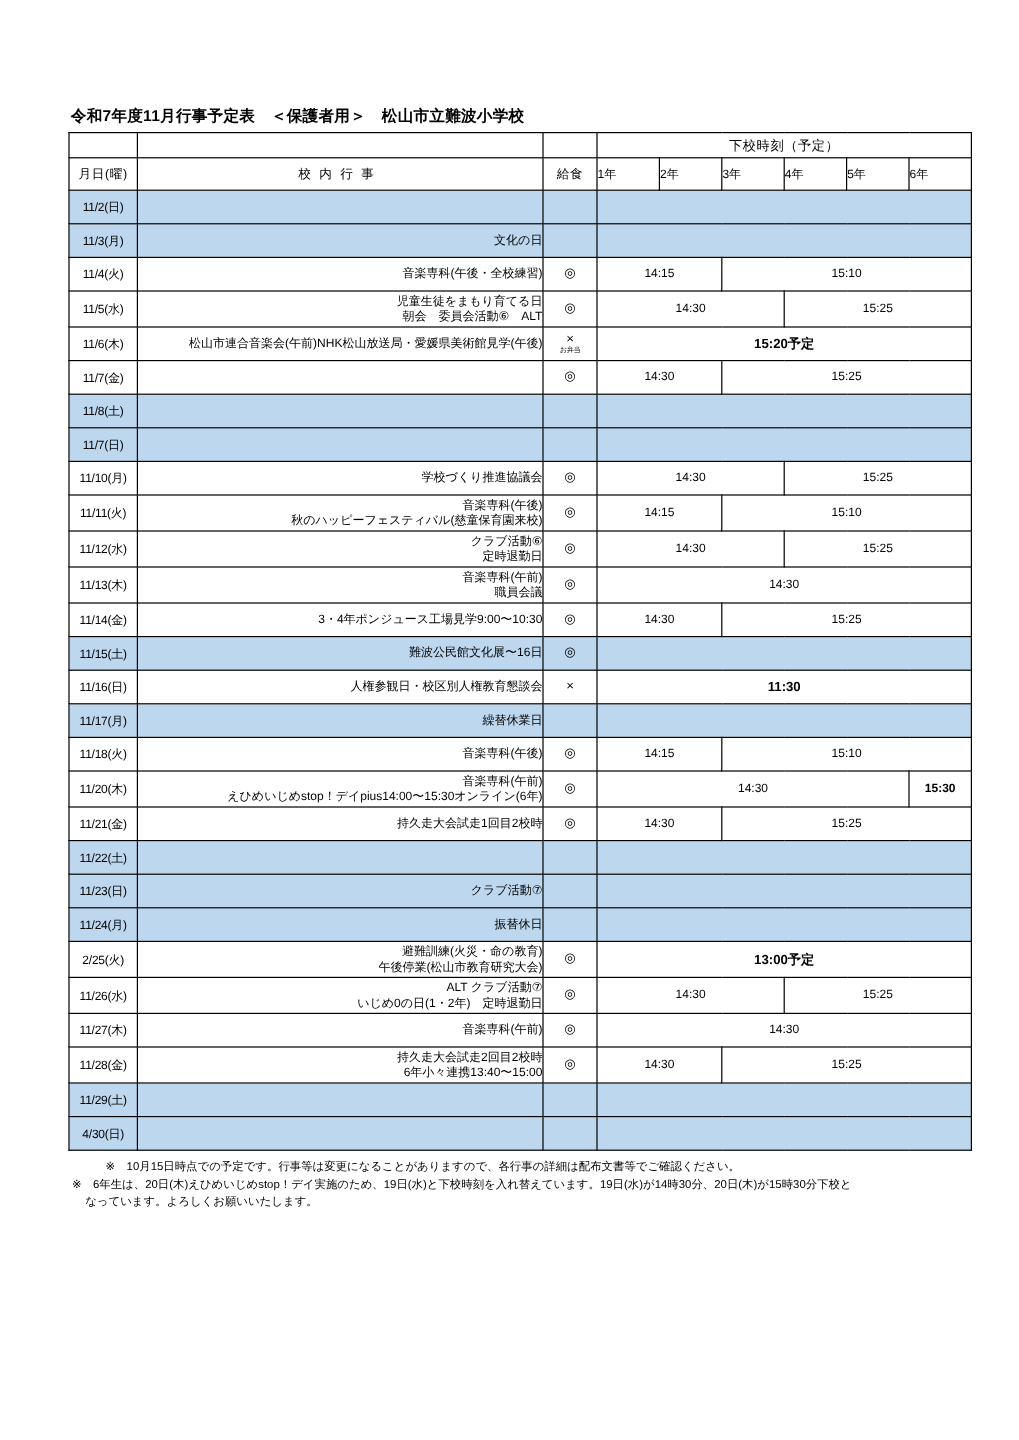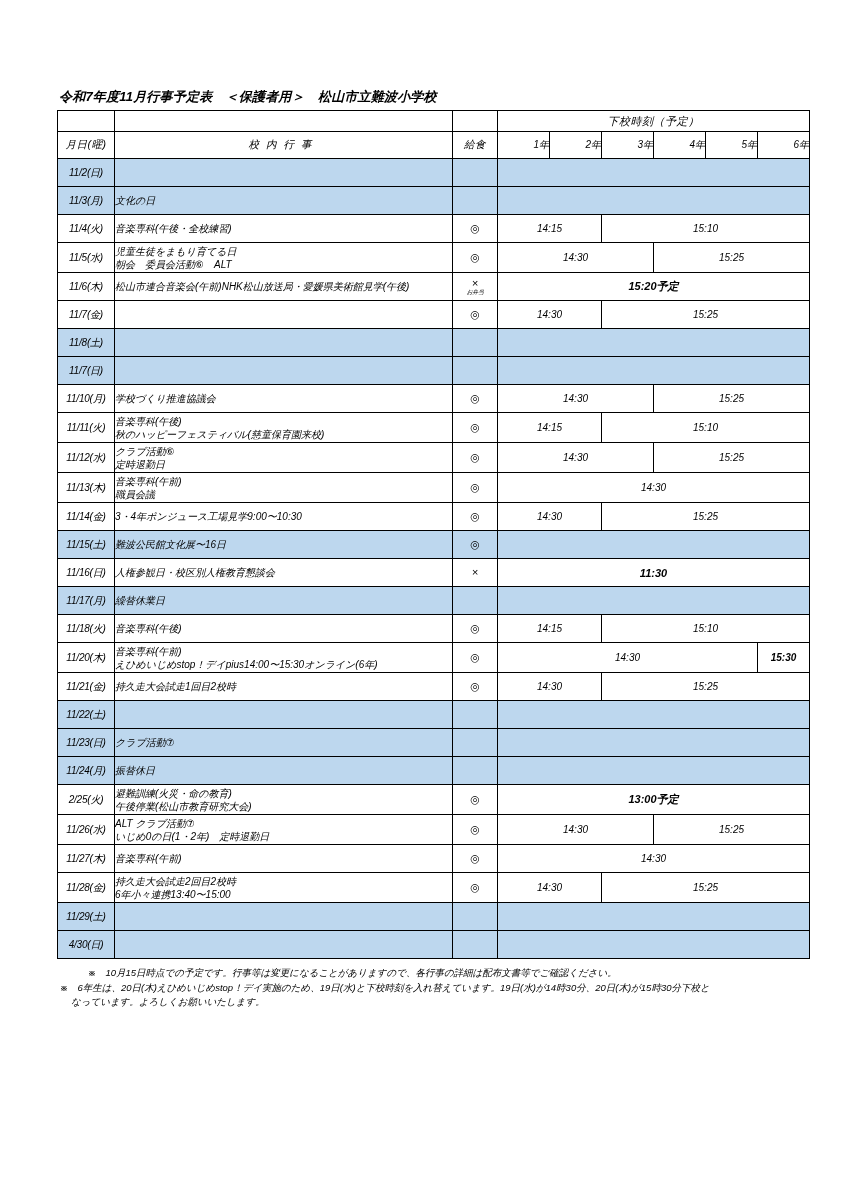--- a/index.html
+++ b/index.html
@@ -14,21 +14,20 @@
     font-family: "Liberation Sans", "DejaVu Sans", sans-serif;
     color: #000000;
     -webkit-font-smoothing: antialiased;
   }
   #page {
     position: relative;
     width: 849px;
     height: 1060px;
     box-sizing: border-box;
     padding: 88px 40px 0 57px;
-    font-style: italic;
   }
   
   .doc-title {
     font-size: 13px;
     font-weight: bold;
     letter-spacing: 0.2px;
     margin: 0 0 4px 2px;
     white-space: nowrap;
   }
   
@@ -67,33 +66,33 @@
     letter-spacing: 0.5px;
     margin-top: 36px;
   }
   .hdr-event {
     text-align: center;
     font-size: 10.5px;
     letter-spacing: 7px;
     padding-left: 6px;
   }
   .hdr-grade {
-    text-align: right;
+    text-align: left;
     font-size: 10px;
   }
 
   
   td.date {
     text-align: center;
     font-size: 10px;
     white-space: nowrap;
     letter-spacing: -0.2px;
   }
   td.event {
-    text-align: left;
+    text-align: right;
     padding: 1px 0 1px 3px;
     font-size: 10px;
     line-height: 1.3;
   }
   td.event .ln { display: block; white-space: nowrap; }
   td.meal {
     text-align: center;
     font-size: 11px;
     line-height: 1.05;
   }

